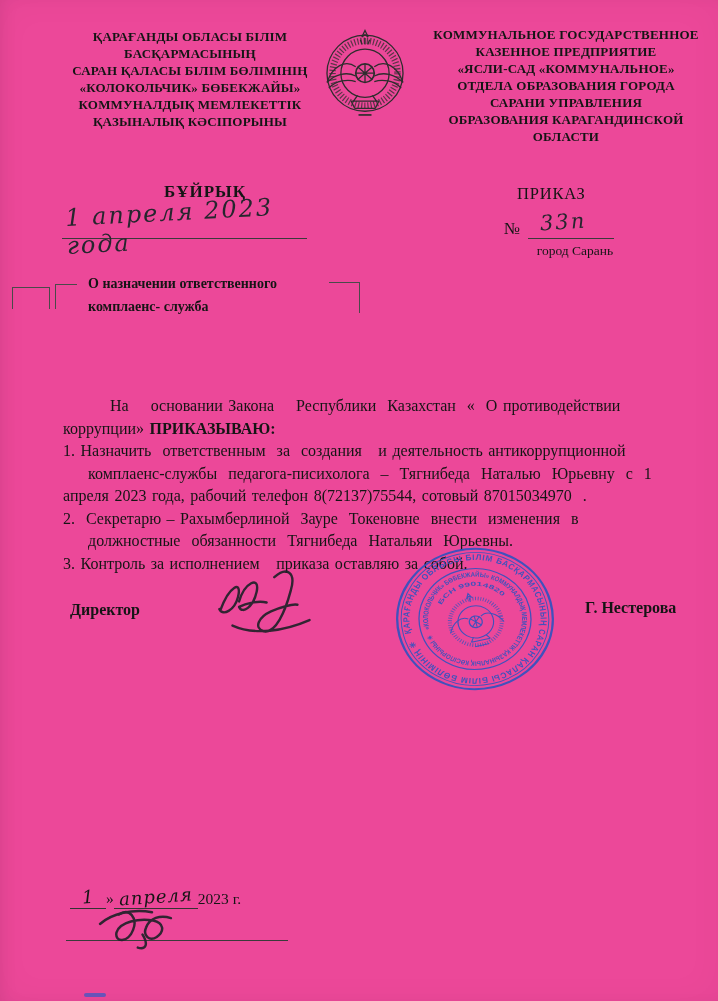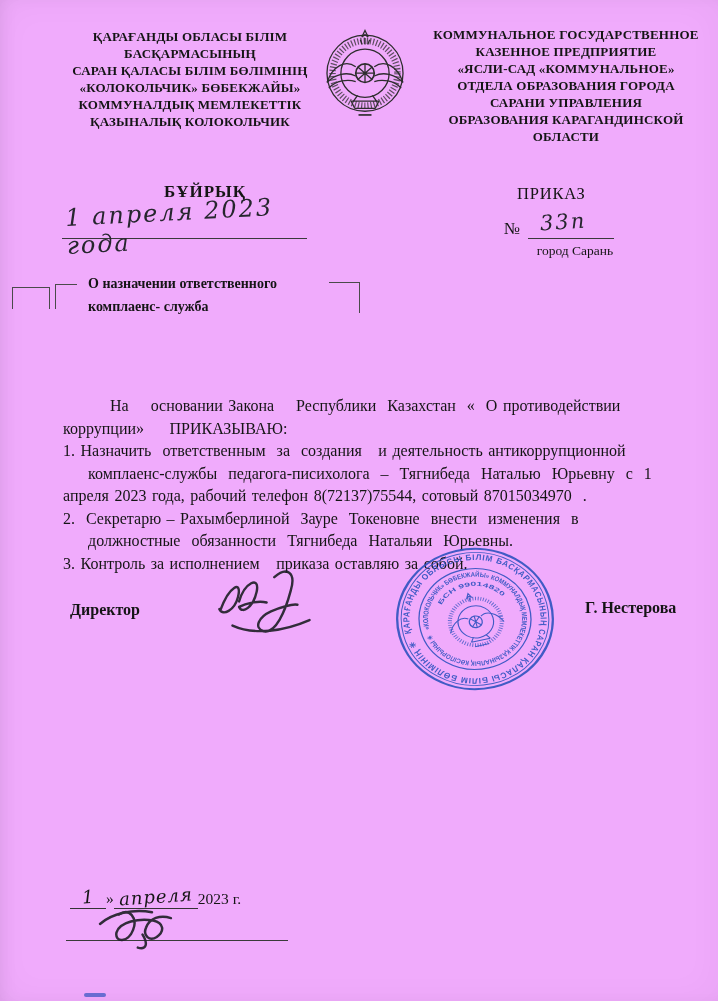--- a/index.html
+++ b/index.html
@@ -1,18 +1,18 @@
 <!DOCTYPE html>
 <html><head>
 <meta charset="utf-8">
 <style>
   html,body { margin:0; padding:0; background:#e8e8e8; }
   .page {
     position:relative; width:718px; height:1001px; margin:0 auto;
-    background:#f0abfc;
+    background:#ec4899;
     box-shadow: inset 8px 0 20px -10px rgba(0,0,0,.10), inset 0 0 36px rgba(0,0,0,.035);
     font-family:"Liberation Serif", serif; color:#151515; overflow:hidden;
   }
   .abs { position:absolute; }
   .pre { white-space:pre; }
 
   
   .org { font-weight:bold; text-align:center; font-size:13px; line-height:17px; letter-spacing:.2px; }
   .org-kk { left:56px; top:28px; width:268px; }
   .org-ru { left:418px; top:26px; width:296px; }
@@ -38,21 +38,21 @@
   .mark-a { left:12px; top:287px; width:36px; height:21px; border-top-width:1.8px; border-left-width:1.8px; border-right-width:1.8px; }
   .mark-b { left:55px; top:284px; width:21px; height:24px; border-top-width:1.8px; border-left-width:1.8px; }
   .mark-c { left:329px; top:282px; width:30px; height:30px; border-top-width:1.8px; border-right-width:1.8px; }
 
   .subject { left:88px; top:272px; width:270px; font-weight:bold; font-size:14px; line-height:23px; }
 
   .body-block { left:63px; top:395px; width:642px; font-size:16px; line-height:22.5px; word-spacing:1.5px; }
   .bl { white-space:pre; }
   .ind1 { padding-left:47px; }
   .ind2 { padding-left:25px; }
-  .b { font-weight:normal;margin-left:20px; }
+  .b { font-weight:bold; }
 
   .director-label { left:70px; top:601px; font-weight:bold; font-size:16px; }
   .director-name { left:585px; top:599px; font-weight:bold; font-size:16px; }
 
   .sig-director { left:198px; top:553px; }
   .stamp { left:394px; top:546px; opacity:.9; }
 
   .ack-row { left:70px; top:887px; font-size:15.5px; display:flex; align-items:baseline; }
   .slot { display:inline-block; border-bottom:1.5px solid #333; text-align:center; position:relative; }
   .slot-day { width:36px; }
@@ -69,21 +69,21 @@
 <body>
 
 <div class="page">
 
   <div class="abs org org-kk">
     <div>ҚАРАҒАНДЫ ОБЛАСЫ БІЛІМ</div>
     <div>БАСҚАРМАСЫНЫҢ</div>
     <div>САРАН ҚАЛАСЫ БІЛІМ БӨЛІМІНІҢ</div>
     <div>«КОЛОКОЛЬЧИК» БӨБЕКЖАЙЫ»</div>
     <div>КОММУНАЛДЫҚ МЕМЛЕКЕТТІК</div>
-    <div>ҚАЗЫНАЛЫҚ КОЛОКОЛЬЧИК</div>
+    <div>ҚАЗЫНАЛЫҚ КӘСІПОРЫНЫ</div>
   </div>
 
   <div class="abs emblem">
     <svg width="102" height="100" viewBox="0 0 110 106">
       <g stroke="#2d2d2d" fill="none" stroke-width="1.4">
         <circle cx="55" cy="50" r="41"></circle>
         <circle cx="55" cy="50" r="35" stroke-width="7" stroke-dasharray="1.3 2.1" opacity=".75"></circle>
         <circle cx="55" cy="50" r="26"></circle>
         <circle cx="55" cy="50" r="10" stroke-width="1.8"></circle>
         <path d="M47 43 L63 57 M63 43 L47 57 M55 40 V60 M45 50 H65"></path>

